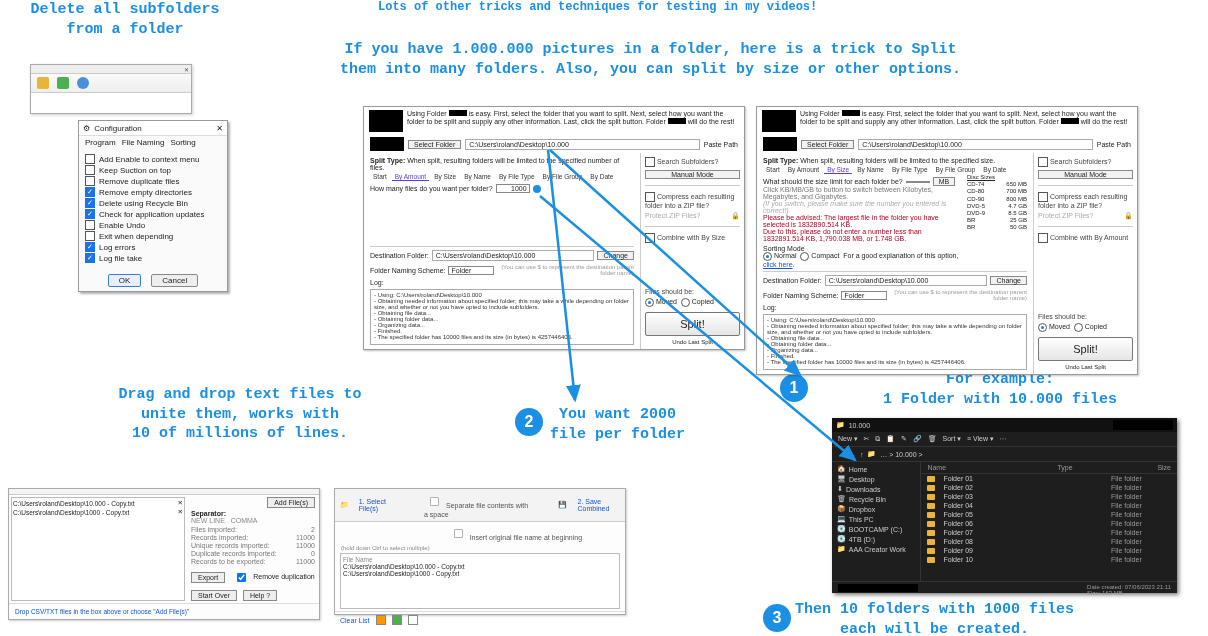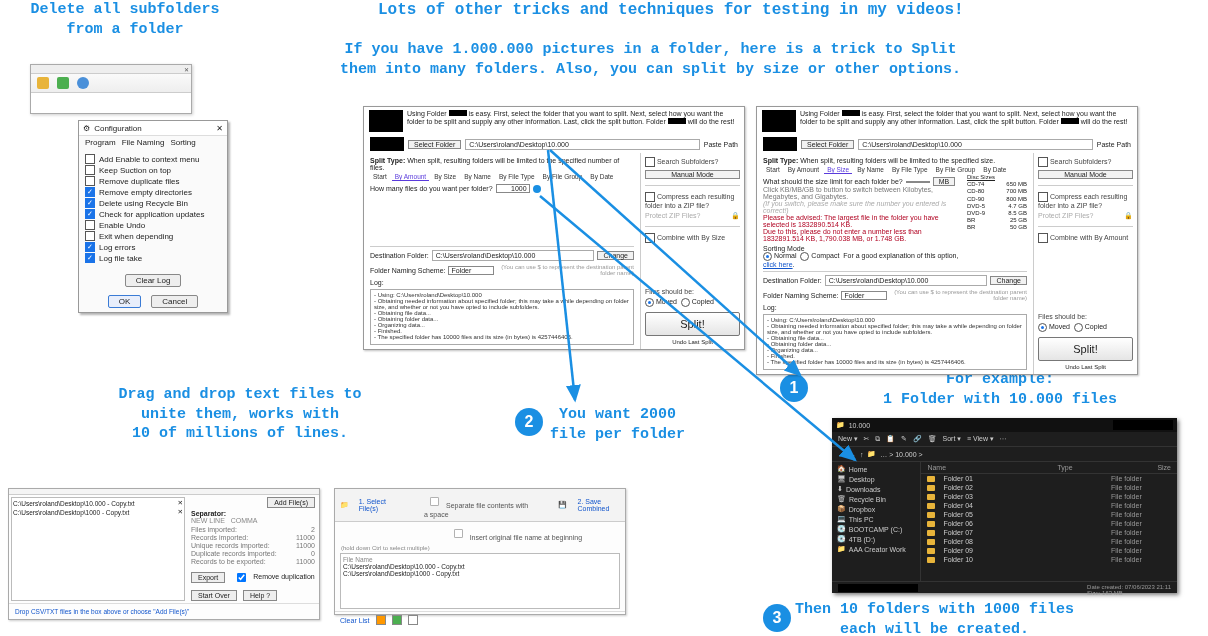--- a/index.html
+++ b/index.html
@@ -180,21 +180,21 @@
   .explorer .status{height:14px;border-top:1px solid #333;padding:2px 6px;display:flex;justify-content:space-between;color:#999;}
 
   
   svg.arrows{position:absolute;left:0;top:0;pointer-events:none;}
 </style>
 </head>
 <body>
 
 <div class="annotation" style="left:10px;top:0;width:230px;font-size:15px;">Delete all subfolders
 from a folder</div>
-<div class="annotation" style="left:378px;top:0;font-size:16px;">Lots of other tricks and techniques for testing in my videos!</div>
+<div class="annotation" style="left:378px;top:0;font-size:12px;">Lots of other tricks and techniques for testing in my videos!</div>
 <div class="annotation" style="left:340px;top:40px;font-size:15px;">If you have 1.000.000 pictures in a folder, here is a trick to Split
 them into many folders. Also, you can split by size or other options.</div>
 <div class="annotation" style="left:100px;top:385px;width:280px;font-size:15px;">Drag and drop text files to
 unite them, works with
 10 of millions of lines.</div>
 <div class="annotation" style="left:815px;top:370px;width:370px;font-size:15px;">For example:
 1 Folder with 10.000 files</div>
 <div class="annotation" style="left:550px;top:405px;font-size:15px;">You want 2000
 file per folder</div>
 <div class="annotation" style="left:795px;top:600px;font-size:15px;">Then 10 folders with 1000 files
@@ -262,23 +262,20 @@
         <span>Exit when depending</span>
       </div>
       <div class="opt-row">
         <span class="cb on">✓</span>
         <span>Log errors</span>
       </div>
       <div class="opt-row">
         <span class="cb on">✓</span>
         <span>Log file take</span>
       </div>
-    </div>
-  <div class="clearlog">
-      <span class="btn">Clear Log</span>
     </div>
   <div class="btnrow">
     <span class="btn" style="background:#e8eefb;border-color:#3a7bd5;">OK</span>
     <span class="btn">Cancel</span>
   </div>
 </div>
 
 <div class="splitwin" style="left:363px;top:106px;">
   <div class="hdr-row">
     <span class="black" style="width:34px;height:22px;"></span>

